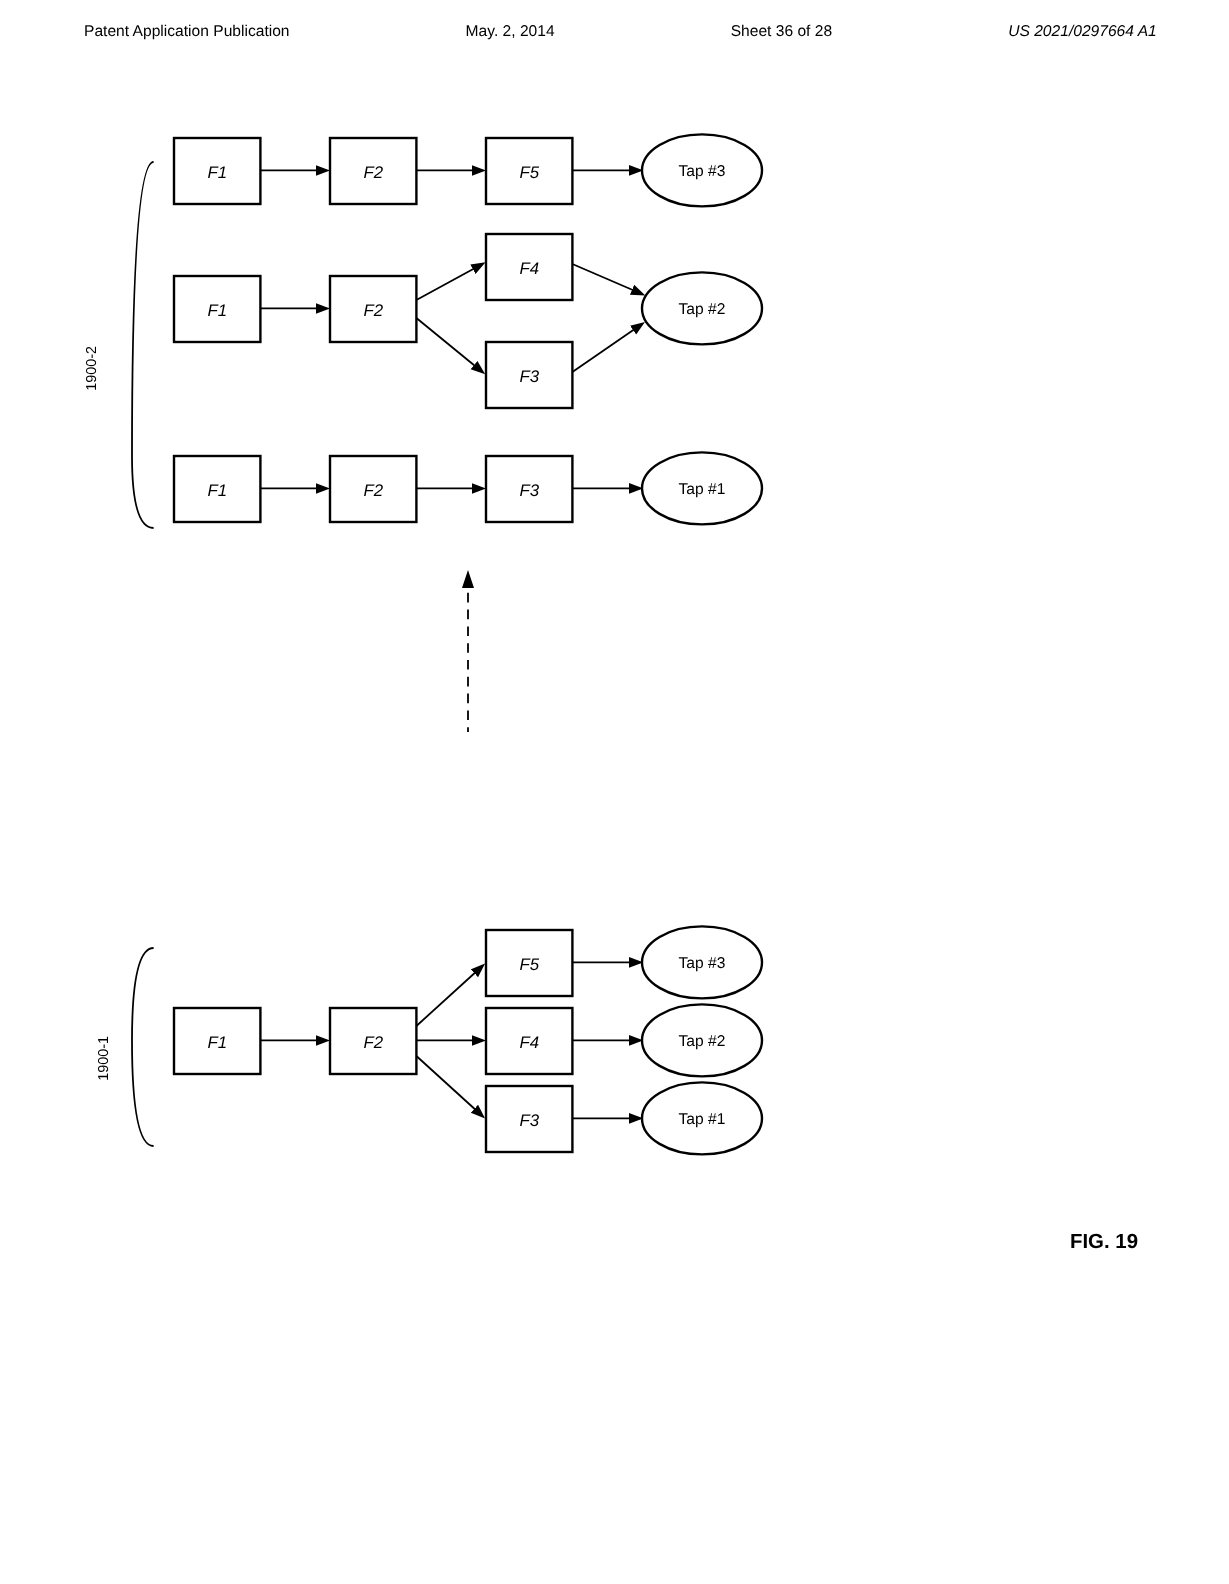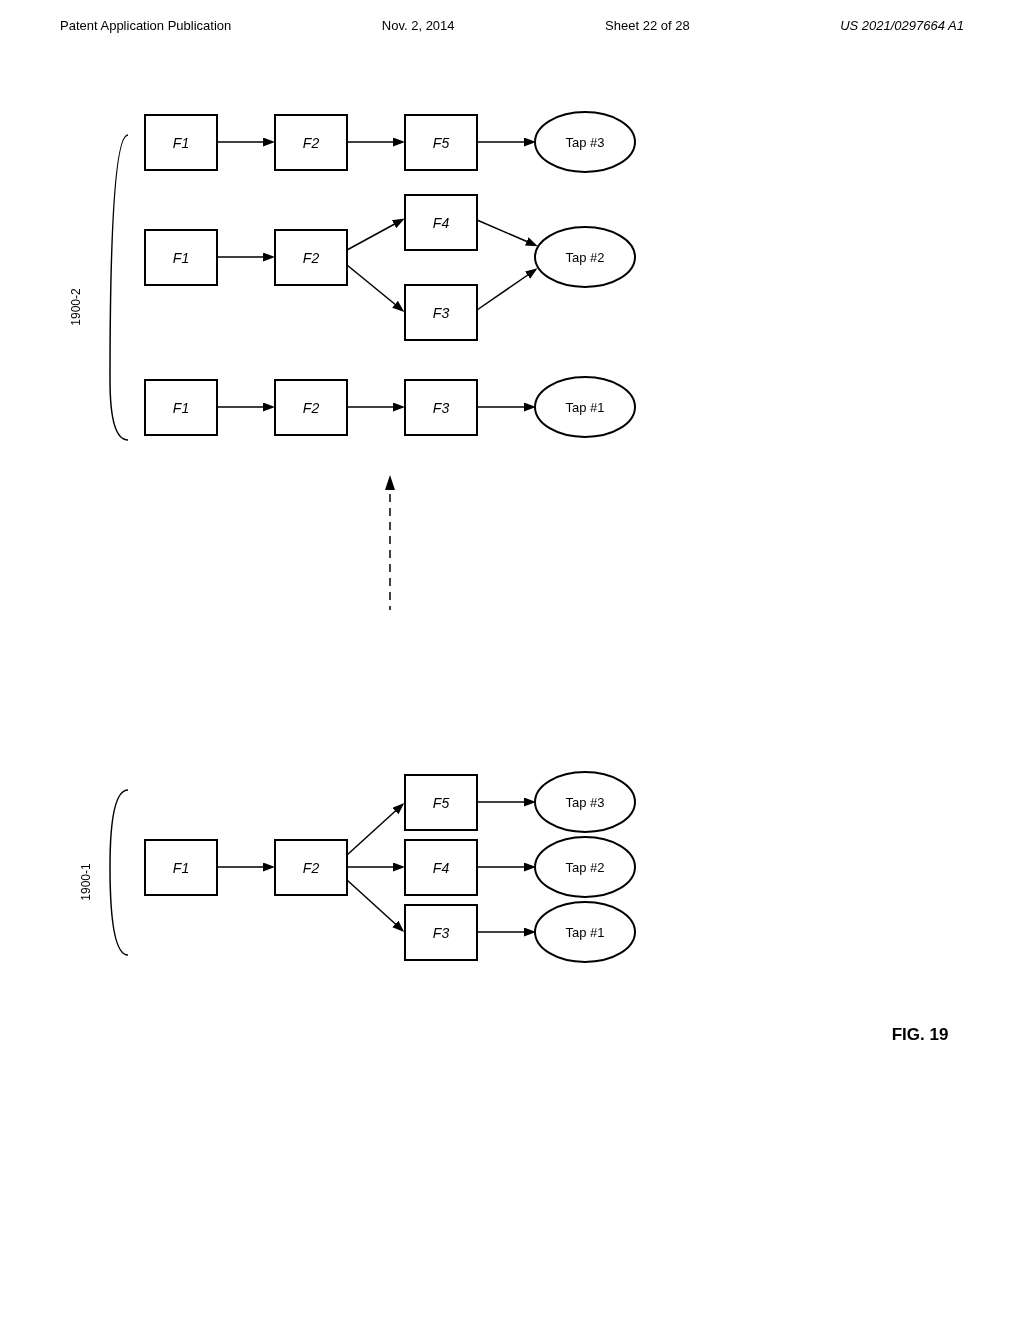--- a/index.html
+++ b/index.html
@@ -20,20 +20,21 @@
     }
 
     
     .header {
       display: flex;
       justify-content: space-between;
       align-items: center;
       padding: 18px 60px 10px 60px;
       font-size: 13px;
       color: #000;
+      margin-left: 10px;
     }
     .header-left { font-weight: normal; font-size: 13px; }
     .header-center { font-size: 13px; }
     .header-right { font-size: 13px; font-style: italic; }
 
     
     .svg-overlay {
       position: absolute;
       top: 0;
       left: 0;
@@ -42,22 +43,22 @@
       pointer-events: none;
     }
   </style>
 </head>
 <body>
 
 <div class="page">
 
   <div class="header">
     <span class="header-left">Patent Application Publication</span>
-    <span class="header-center">Nov. 2, 2014</span>
-    <span class="header-center">Sheet 22 of 28</span>
+    <span class="header-center">May. 2, 2014</span>
+    <span class="header-center">Sheet 36 of 28</span>
     <span class="header-right">US 2021/0297664 A1</span>
   </div>
 
   <svg class="svg-overlay" viewBox="0 0 1024 1320" xmlns="http://www.w3.org/2000/svg" style="position:absolute;top:0;left:0;width:1024px;height:1320px;">
 
     <rect x="145" y="115" width="72" height="55" fill="white" stroke="black" stroke-width="2"></rect>
     <text x="181" y="148" text-anchor="middle" font-size="14" font-style="italic" font-family="Arial">F1</text>
 
     <rect x="275" y="115" width="72" height="55" fill="white" stroke="black" stroke-width="2"></rect>
     <text x="311" y="148" text-anchor="middle" font-size="14" font-style="italic" font-family="Arial">F2</text>

